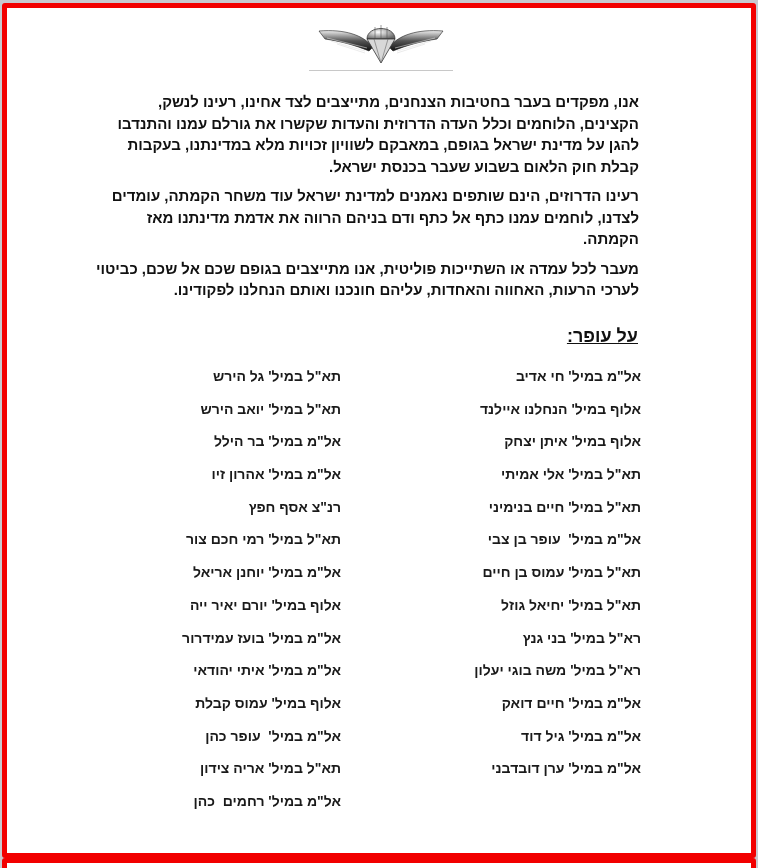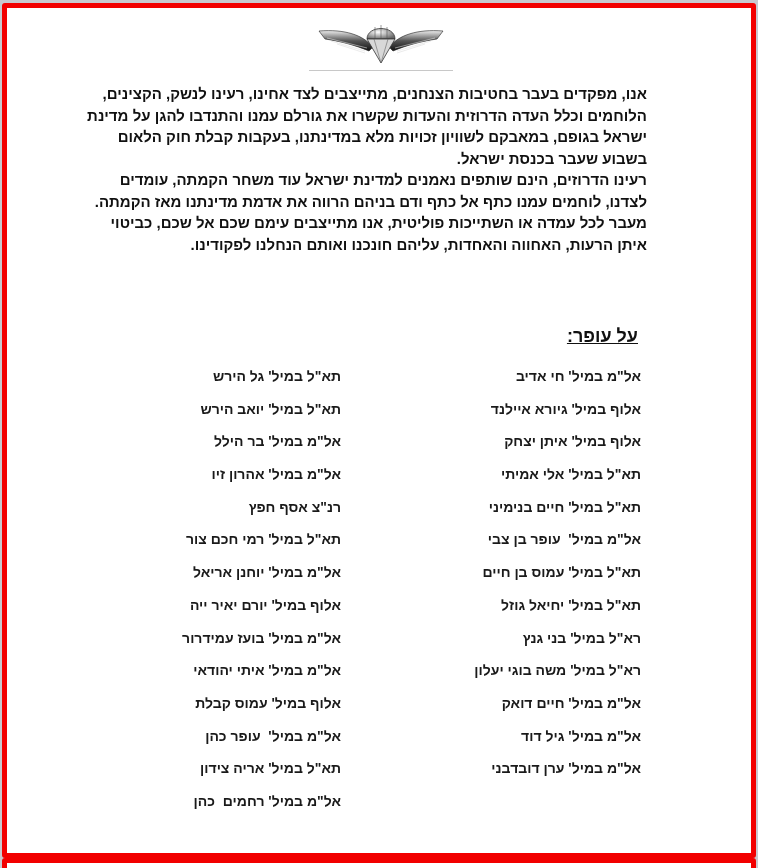--- a/index.html
+++ b/index.html
@@ -49,21 +49,21 @@
       top: 75px;
       width: 560px;
       direction: rtl;
       text-align: right;
       font-weight: bold;
       font-size: 15px;
       line-height: 21.5px;
       color: #111;
     }
     .body-text p {
-      margin: 0;
+      margin: 8px;
     }
     .sig-title {
       position: absolute;
       right: 113px;
       top: 318px;
       font-size: 18px;
       font-weight: bold;
       text-decoration: underline;
       color: #111;
       direction: rtl;
@@ -109,28 +109,28 @@
       <path d="M52 18 C52 4 80 4 80 18 Z" fill="url(#cg)" stroke="#333" stroke-width="0.8"></path>
       <path d="M60 6 L60 18 M66 4 L66 18 M72 6 L72 18" stroke="#555" stroke-width="0.6"></path>
       <path d="M52 18 L66 42 L80 18 Z" fill="#d8d8d8" stroke="#333" stroke-width="0.8"></path>
       <path d="M59 18 L66 42 L73 18" fill="none" stroke="#666" stroke-width="0.6"></path>
     </svg>
   </div>
 
   <div class="body-text">
     <p>אנו, מפקדים בעבר בחטיבות הצנחנים, מתייצבים לצד אחינו, רעינו לנשק, הקצינים, הלוחמים וכלל העדה הדרוזית והעדות שקשרו את גורלם עמנו והתנדבו להגן על מדינת ישראל בגופם, במאבקם לשוויון זכויות מלא במדינתנו, בעקבות קבלת חוק הלאום בשבוע שעבר בכנסת ישראל.</p>
     <p>רעינו הדרוזים, הינם שותפים נאמנים למדינת ישראל עוד משחר הקמתה, עומדים לצדנו, לוחמים עמנו כתף אל כתף ודם בניהם הרווה את אדמת מדינתנו מאז הקמתה.</p>
-    <p>מעבר לכל עמדה או השתייכות פוליטית, אנו מתייצבים עימם שכם אל שכם, כביטוי איתן הרעות, האחווה והאחדות, עליהם חונכנו ואותם הנחלנו לפקודינו.</p>
+    <p>מעבר לכל עמדה או השתייכות פוליטית, אנו מתייצבים בגופם שכם אל שכם, כביטוי לערכי הרעות, האחווה והאחדות, עליהם חונכנו ואותם הנחלנו לפקודינו.</p>
   </div>
 
   <div class="sig-title">על עופר:</div>
 
   <div class="col col-right">
     <div class="row">אל"מ במיל' חי אדיב</div>
-    <div class="row">אלוף במיל' גיורא איילנד</div>
+    <div class="row">אלוף במיל' הנחלנו איילנד</div>
     <div class="row">אלוף במיל' איתן יצחק</div>
     <div class="row">תא"ל במיל' אלי אמיתי</div>
     <div class="row">תא"ל במיל' חיים בנימיני</div>
     <div class="row">אל"מ במיל'  עופר בן צבי</div>
     <div class="row">תא"ל במיל' עמוס בן חיים</div>
     <div class="row">תא"ל במיל' יחיאל גוזל</div>
     <div class="row">רא"ל במיל' בני גנץ</div>
     <div class="row">רא"ל במיל' משה בוגי יעלון</div>
     <div class="row">אל"מ במיל' חיים דואק</div>
     <div class="row">אל"מ במיל' גיל דוד</div>

